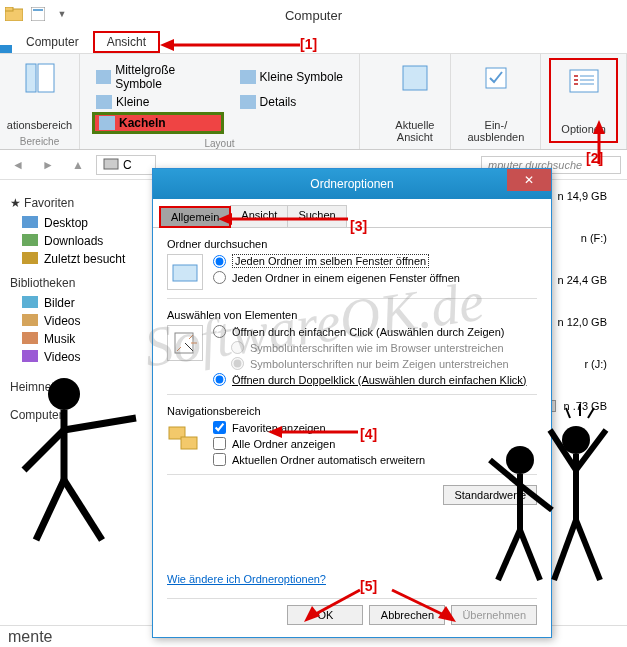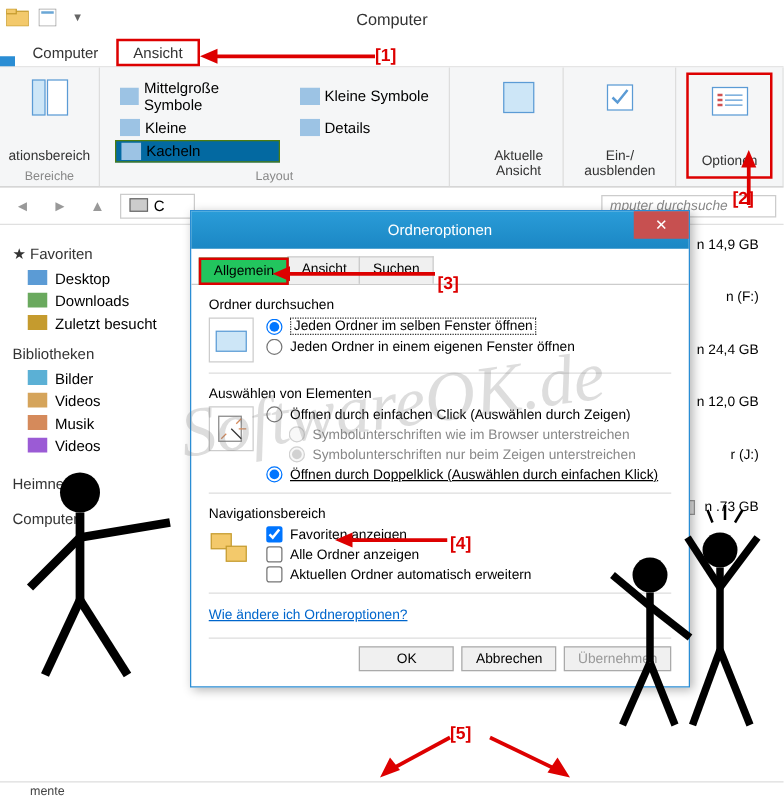--- a/index.html
+++ b/index.html
@@ -19,21 +19,21 @@
 .ribbon-tabs .red-box { border: 2px solid #d00; padding: 2px 12px; }
 
 
 .ribbon { height: 96px; background: #f5f6f7; display: flex; border-bottom: 1px solid #ccc; position: relative; }
 .ribbon-group { padding: 4px 8px 2px 8px; border-right: 1px solid #ddd; display: flex; flex-direction: column; }
 .ribbon-group .group-label { font-size: 10px; color: #888; text-align: center; margin-top: auto; }
 .ribbon-btn { display: flex; flex-direction: column; align-items: center; justify-content: center; padding: 4px 8px; font-size: 11px; color: #333; gap: 23px; }
 .ribbon-btn .icon-large { width: 32px; height: 32px; margin-bottom: 2px; }
 .layout-list { display: grid; grid-template-columns: auto auto; gap: 2px 12px; padding: 4px; }
 .layout-item { display: flex; align-items: center; gap: 4px; font-size: 12px; padding: 1px 4px; }
-.layout-item.sel { border: 1px solid #4d7c0f; background: #0369a1; }
+.layout-item.sel { border: 3px solid #4d7c0f; background: #ef4444; font-weight: bold; }
 .mini-icon { width: 16px; height: 14px; }
 
 
 .ribbon-right { margin-left: auto; display: flex; }
 .options-box { border: 2px solid #d00; padding: 2px; }
 
 
 .addressbar { height: 30px; display: flex; align-items: center; padding: 2px 6px; gap: 6px; border-bottom: 1px solid #e0e0e0; }
 .nav-arrow { width: 24px; height: 24px; display: flex; align-items: center; justify-content: center; color: #999; }
 .path-box { flex: 0 0 auto; border: 1px solid #ccc; padding: 2px 6px; display: flex; align-items: center; gap: 4px; width: 60px; }
@@ -43,29 +43,29 @@
 .main { display: flex; height: calc(647px - 30px - 24px - 96px - 30px - 22px); }
 .sidebar { width: 140px; padding: 8px 6px; font-size: 12px; }
 .sidebar .group-hdr { color: #333; font-size: 12px; margin: 8px 0 4px 4px; }
 .sidebar .item { display: flex; align-items: center; gap: 6px; padding: 2px 4px 2px 16px; }
 .side-icon { width: 16px; height: 14px; }
 .content { flex: 1; padding: 10px; }
 .drive-row { display: flex; justify-content: flex-end; align-items: center; gap: 8px; margin-bottom: 30px; padding-right: 10px; font-size: 11px; }
 .drive-bar { width: 60px; height: 12px; background: #e0e0e0; border: 1px solid #999; position: relative; }
 .drive-bar .fill { position: absolute; left: 0; top: 0; bottom: 0; background: #26a0da; }
 
-.statusbar { position: absolute; bottom: 0; left: 0; right: 0; height: 22px; border-top: 1px solid #ddd; padding: 2px 24px; font-size: 10px; color: #444; }
-
-
-.dialog { position: absolute; left: 152px; top: 168px; width: 400px; height: 382px; background: #fff; border: 1px solid #2a8dd4; box-shadow: 2px 2px 8px rgba(0,0,0,.3); z-index: 20; display: flex; flex-direction: column; }
+.statusbar { position: absolute; bottom: 0; left: 0; right: 0; height: 22px; border-top: 1px solid #ddd; padding: 2px 8px; font-size: 16px; color: #444; }
+
+
+.dialog { position: absolute; left: 152px; top: 168px; width: 400px; height: 470px; background: #fff; border: 1px solid #2a8dd4; box-shadow: 2px 2px 8px rgba(0,0,0,.3); z-index: 20; display: flex; flex-direction: column; }
 .dialog-titlebar { height: 30px; background: linear-gradient(#2a9cd8, #1b87c4); display: flex; align-items: center; justify-content: center; position: relative; color: #fff; }
 .dialog-close { position: absolute; right: 0; top: 0; width: 44px; height: 22px; background: #c75050; color: #fff; display: flex; align-items: center; justify-content: center; }
 .dialog-tabs { display: flex; padding: 6px 6px 0 6px; border-bottom: 1px solid #ccc; gap: 0; }
 .dialog-tab { padding: 3px 10px; font-size: 11px; border: 1px solid #ccc; border-bottom: none; background: #f0f0f0; margin-right: -1px; }
-.dialog-tab.active { background: #22c55e; position: relative; top: 1px; }
+.dialog-tab.active { background: #a3a3a3; position: relative; top: 1px; }
 .dialog-tab.red-box { border: 2px solid #d00; }
 .dialog-body { flex: 1; padding: 10px 14px; font-size: 11px; overflow: hidden; }
 .fieldset-label { font-size: 11px; margin-bottom: 4px; }
 .field-row { display: flex; align-items: flex-start; gap: 10px; margin-bottom: 10px; padding-bottom: 8px; border-bottom: 1px solid #ddd; }
 .field-row:last-of-type { border-bottom: none; }
 .field-icon { width: 36px; height: 36px; flex-shrink: 0; border: 1px solid #ccc; display: flex; align-items: center; justify-content: center; }
 .radio-group, .check-group { display: flex; flex-direction: column; gap: 3px; }
 .radio-item, .check-item { display: flex; align-items: center; gap: 6px; }
 .radio-item.sub { padding-left: 18px; color: #888; }
 .dotted-sel { border: 1px dotted #333; padding: 0 2px; }

